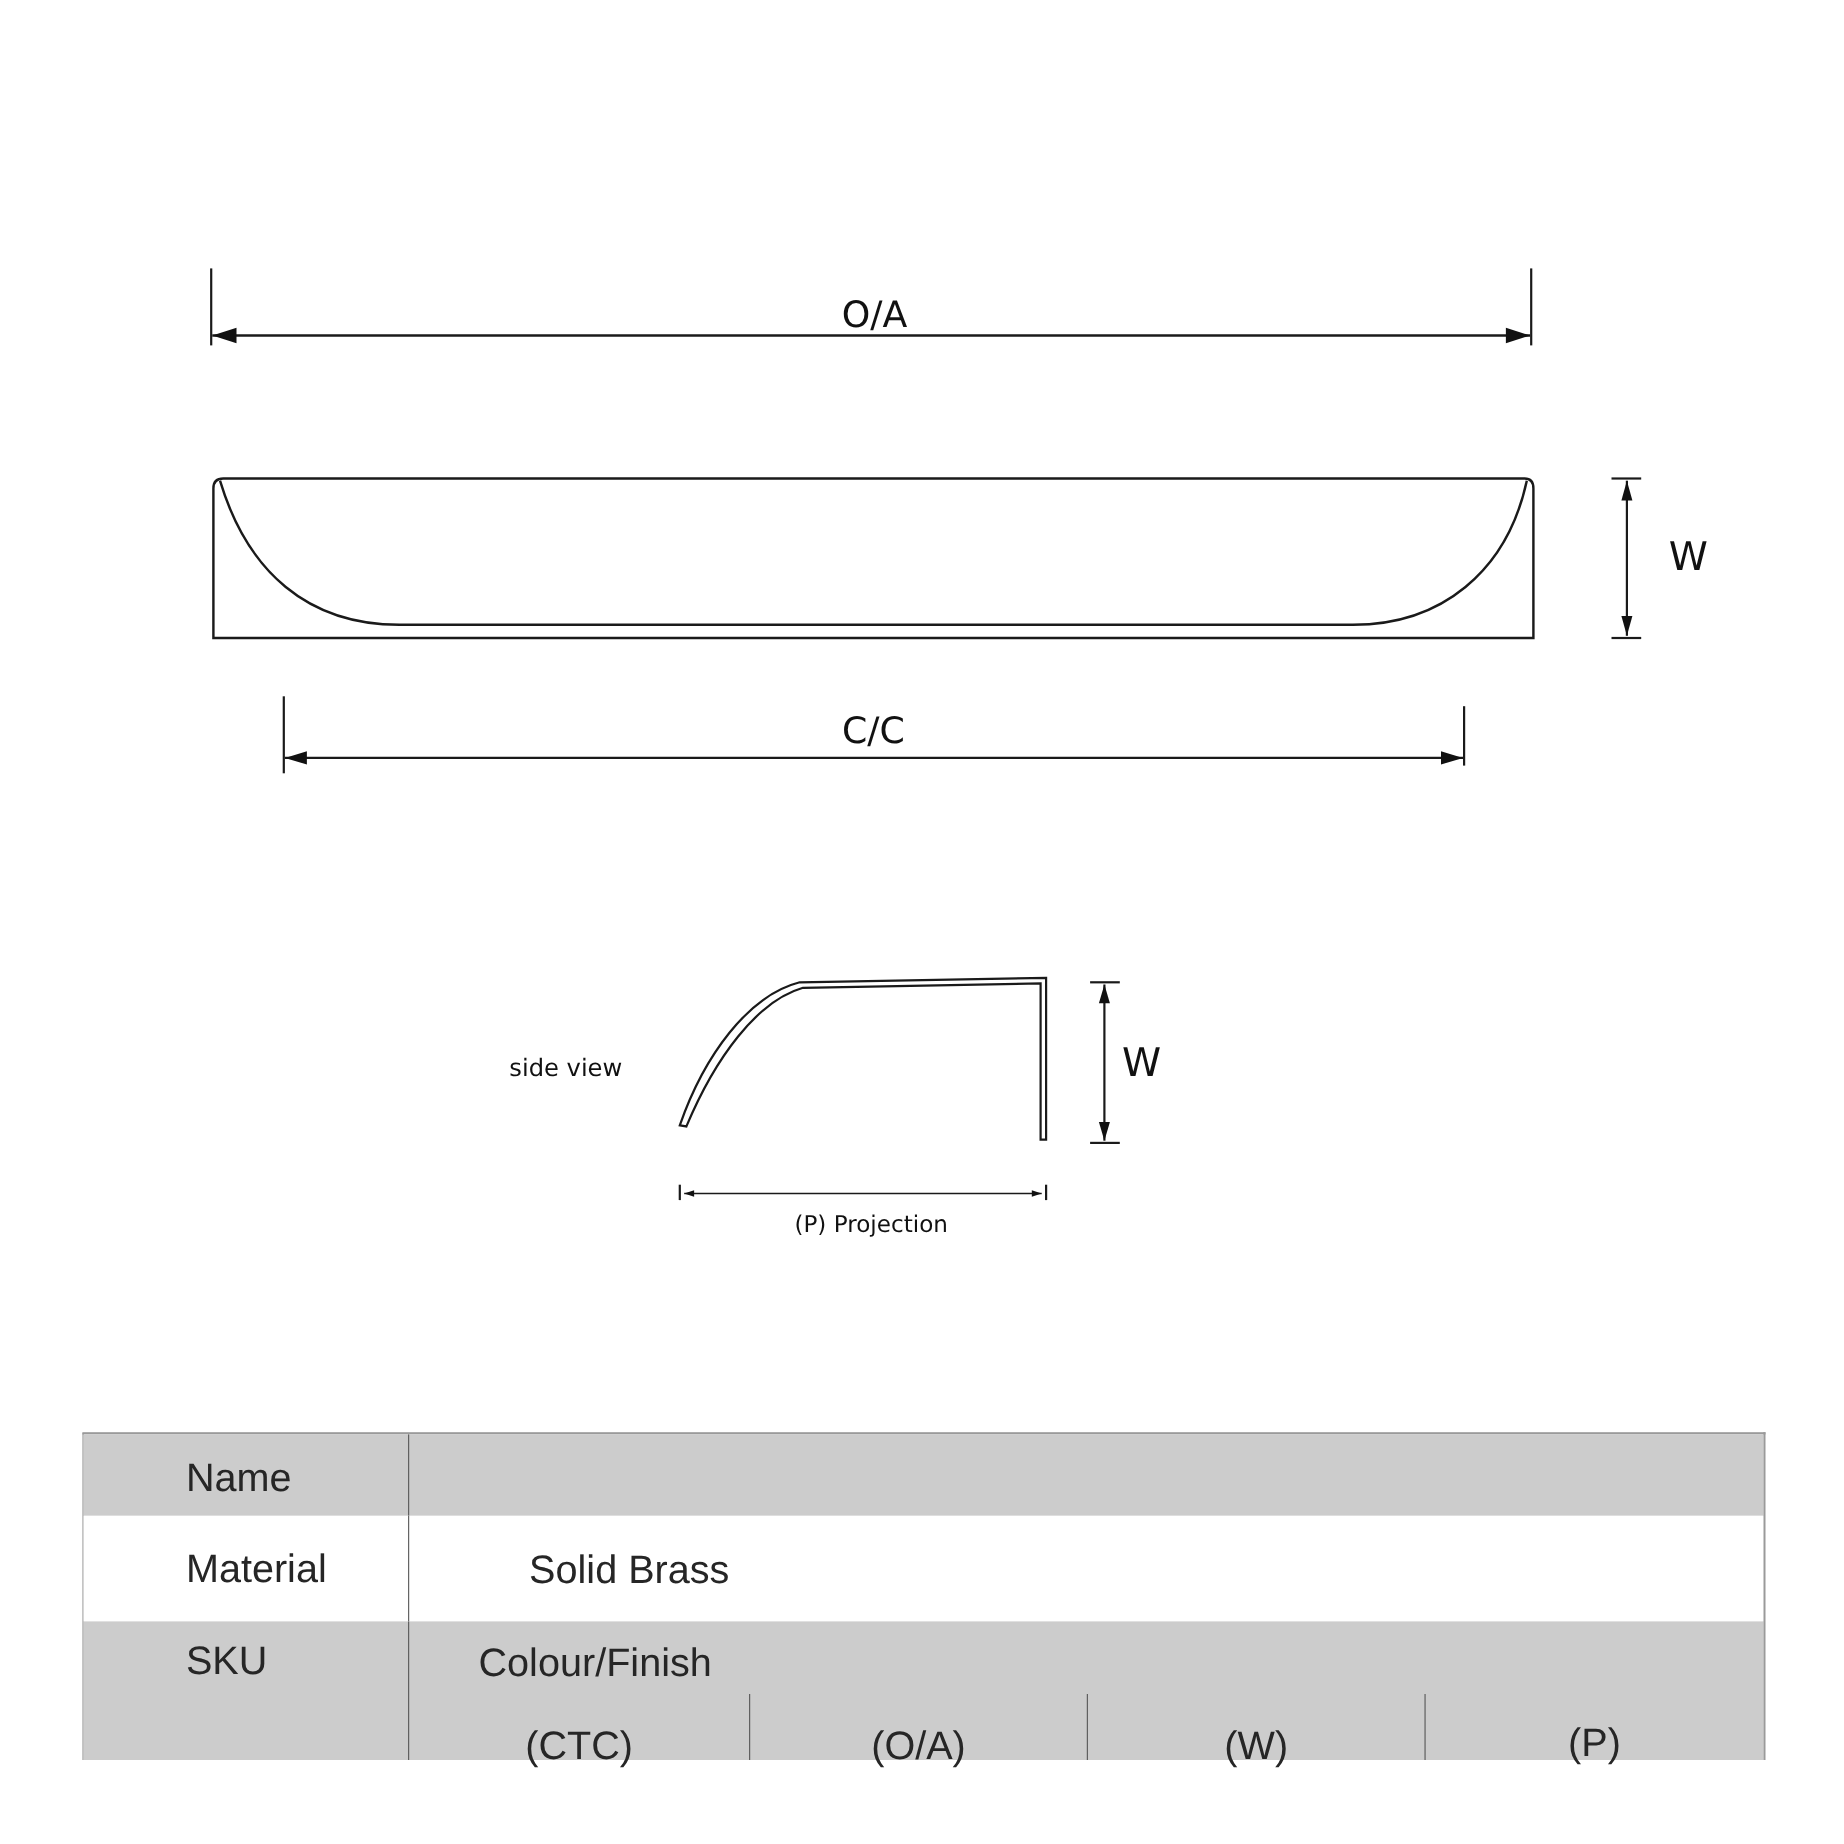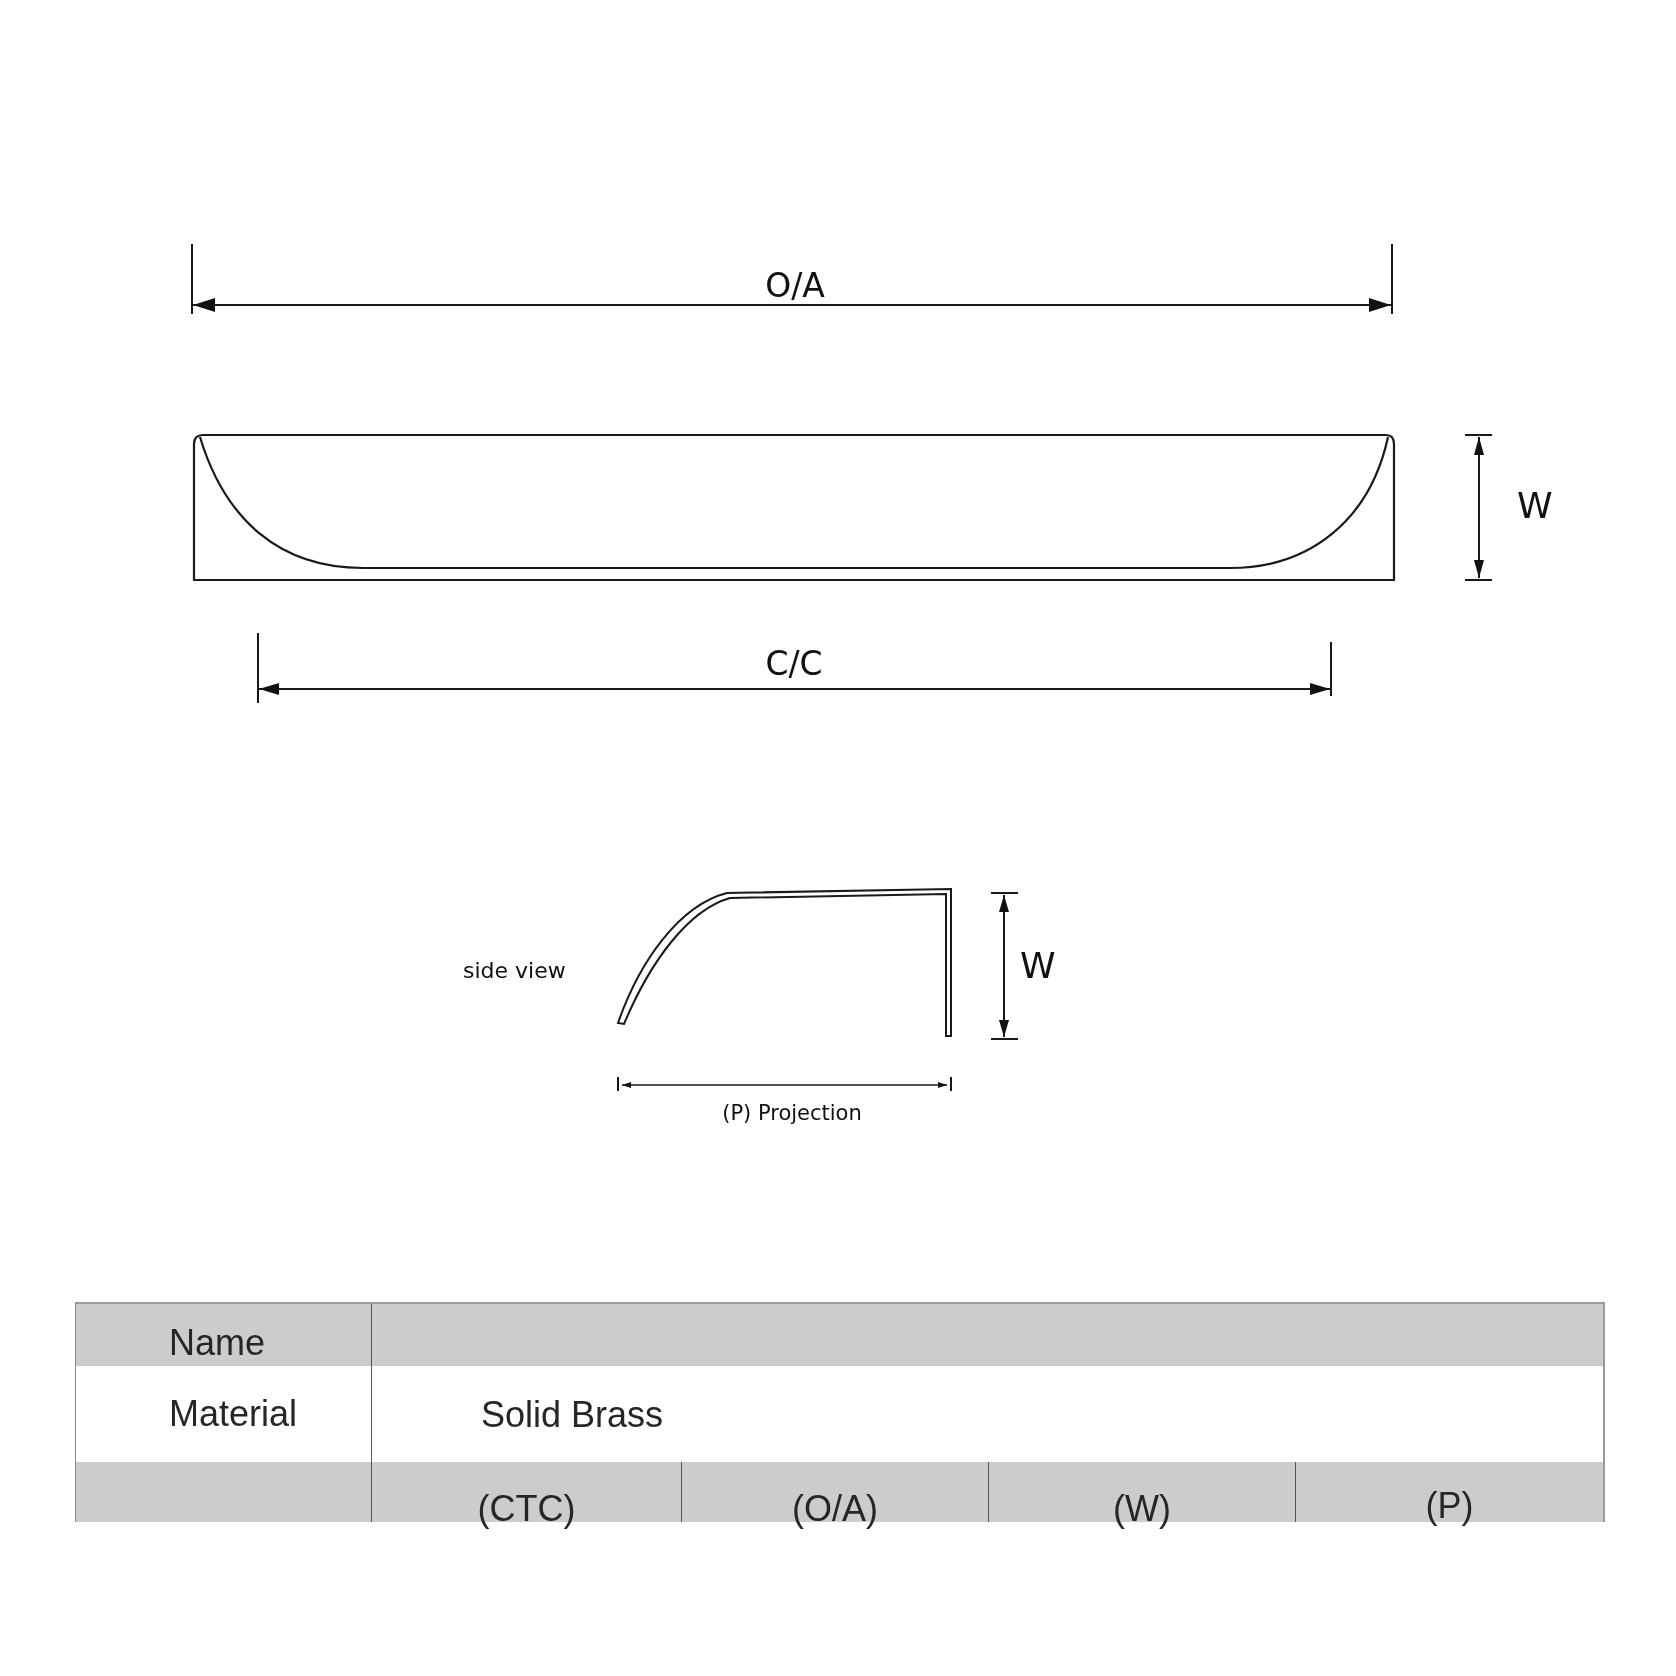--- a/index.html
+++ b/index.html
@@ -6,21 +6,21 @@
   body { width: 1676px; height: 1676px; position: relative; overflow: hidden; font-family: "Liberation Sans", "DejaVu Sans", sans-serif; color: #262626; }
   #drawing { position: absolute; left: 0; top: 0; width: 1676px; height: 1240px; }
   .dim-label { font-family: "DejaVu Sans", "Liberation Sans", sans-serif; fill: #111; }
   .spec-table { position: absolute; left: 75px; top: 1302px; width: 1527px; border-left: 1.5px solid #8a8a8a; border-right: 2px solid #9a9a9a; border-top: 2px solid #9a9a9a; }
   .row { position: relative; display: flex; width: 100%; }
   .row.gray { background: #cccccc; }
   .row.white { background: #ffffff; gap: 36px; }
   .cell-label { width: 296px; border-right: 1.5px solid #555; box-sizing: border-box; position: relative; }
   .cell-value { flex: 1; position: relative; }
   .txt { position: absolute; font-size: 36px; color: #262626; white-space: nowrap; line-height: 1; }
-  .row-name { height: 62px; gap: 43px; }
+  .row-name { height: 74px; gap: 43px; }
   .row-material { height: 96px; }
   .row-sku { height: 66px; }
   .row-br { height: 95px; }
   .row-dims { height: 60px; }
   .dim-cols { display: flex; flex: 1; }
   .dim-col { position: relative; border-left: 1.2px solid #555; box-sizing: border-box; }
   .dim-col:first-child { border-left: none; }
   .dim-col .txt { left: 0; right: 0; text-align: center; }
 </style>
 </head>
@@ -103,20 +103,28 @@
 
   <div class="row white row-material">
     <div class="cell-label">
       <span class="txt" style="left:93px; top:30px;">Material</span>
     </div>
     <div class="cell-value">
       <span class="txt" style="left:73px; top:31px;">Solid Brass</span>
     </div>
   </div>
 
+  <div class="row gray row-sku">
+    <div class="cell-label">
+      <span class="txt" style="left:93px; top:18px;">SKU</span>
+    </div>
+    <div class="cell-value">
+      <span class="txt" style="left:63px; top:20px;">Colour/Finish</span>
+    </div>
+  </div>
 
 
   <div class="row gray row-dims">
     <div class="cell-label">
       <span class="txt" style="left:93px; top:28px;"></span>
     </div>
     <div class="dim-cols">
       <div class="dim-col" style="width:309px;">
         <span class="txt" style="top:29px;">(CTC)</span>
       </div>

